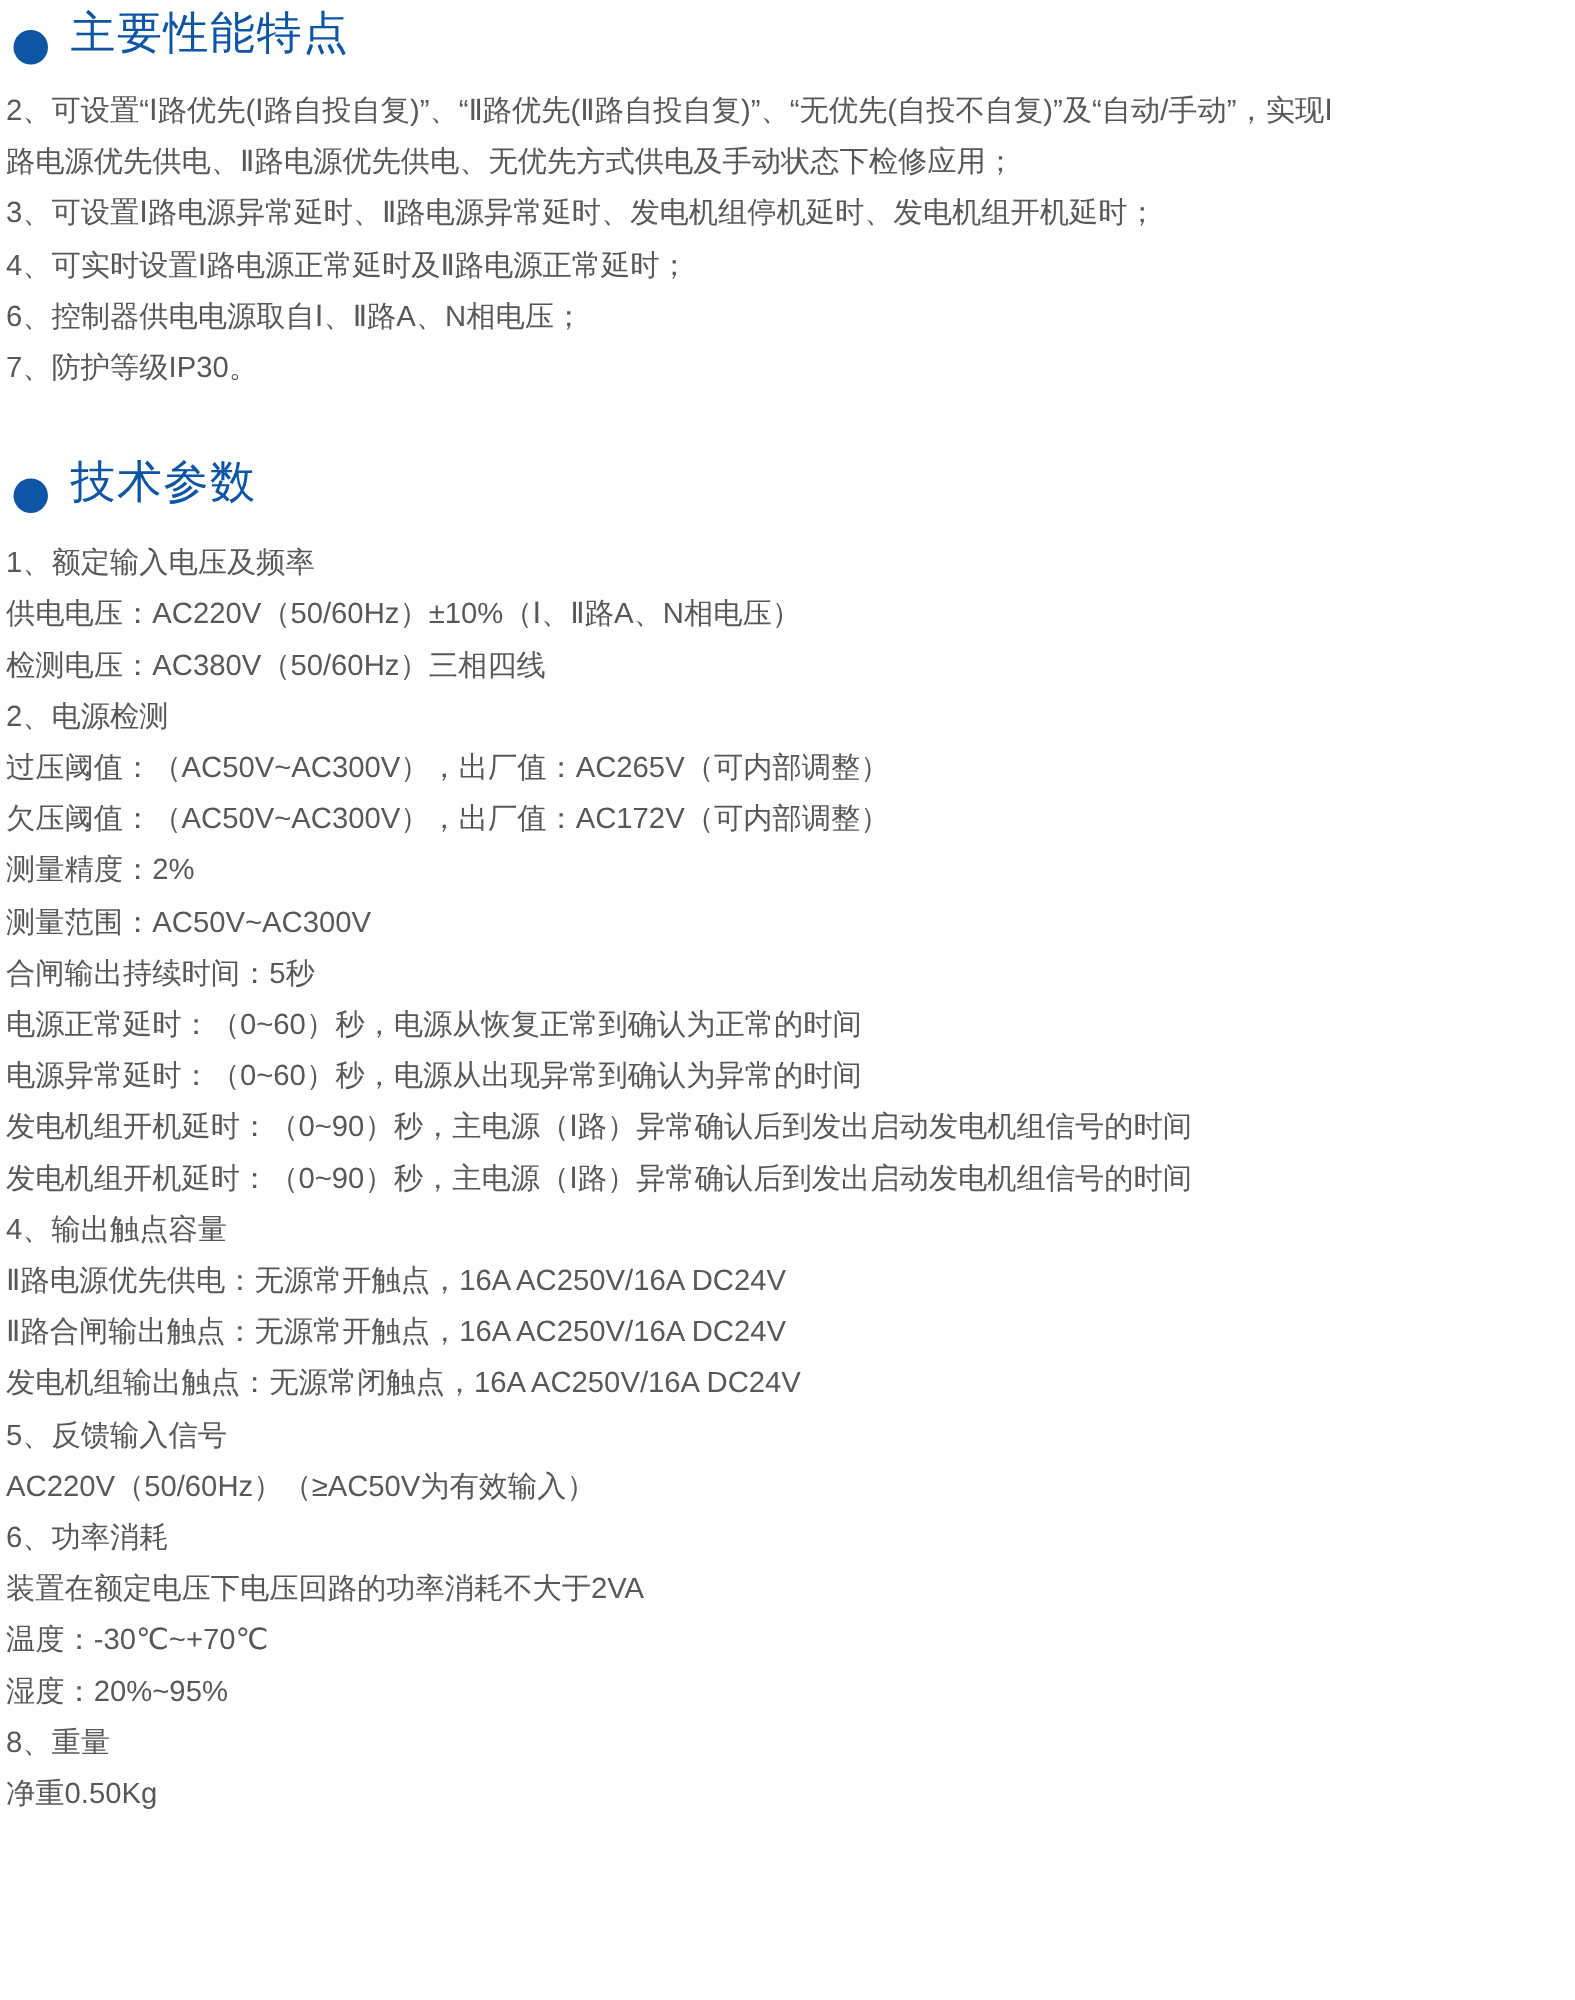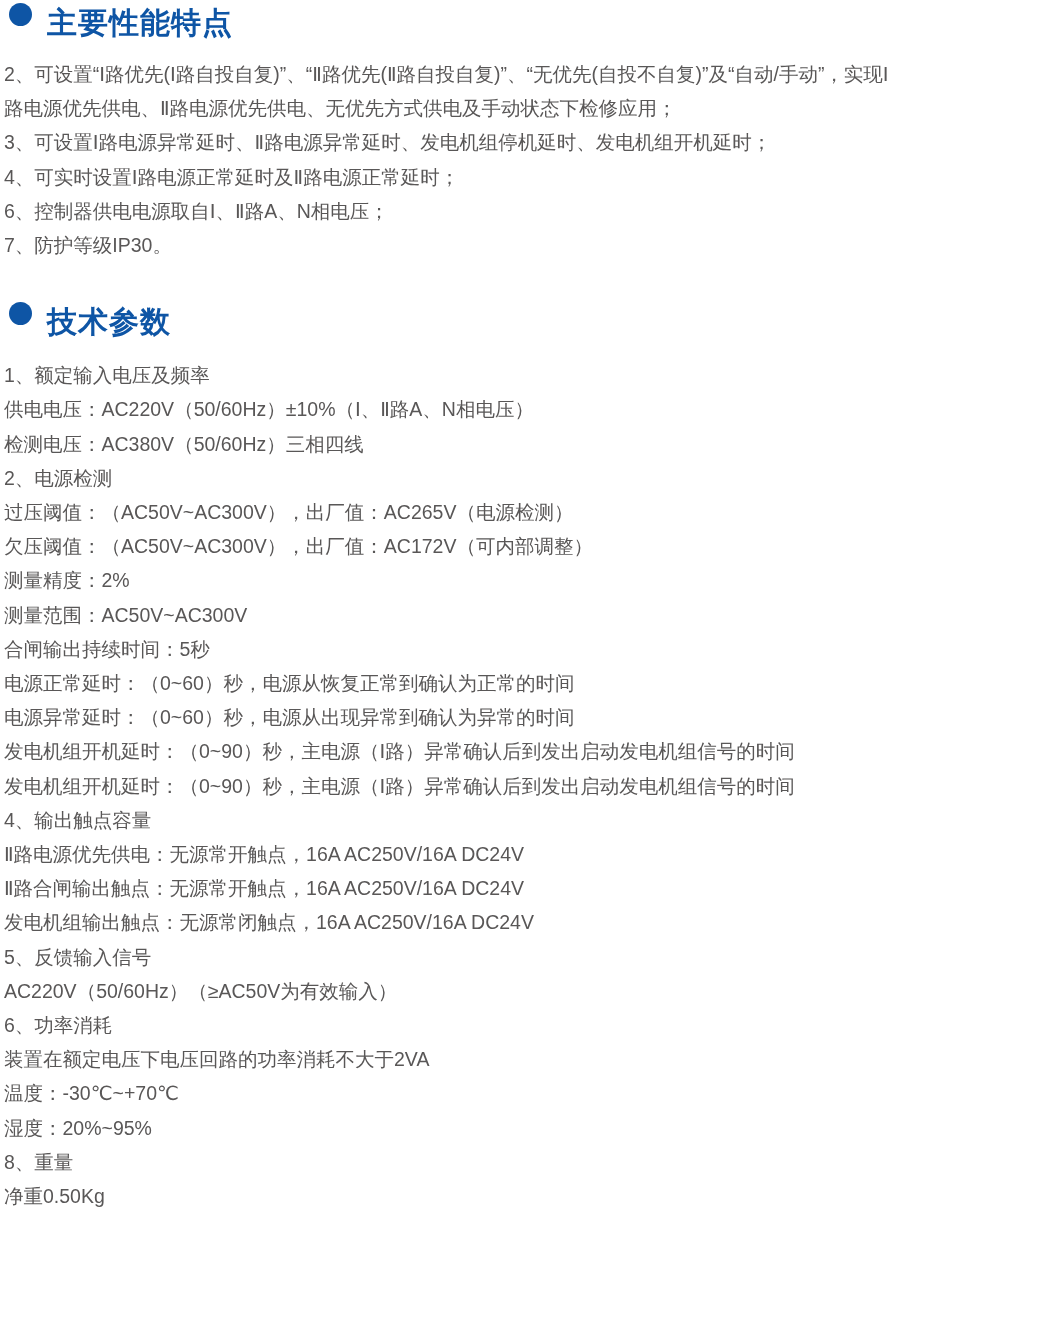--- a/index.html
+++ b/index.html
@@ -12,23 +12,23 @@
   body{
     font-family:"Liberation Sans","DejaVu Sans",sans-serif;
     width:1050px;height:1333px;overflow:hidden;
   }
   .page{
     width:1050px;height:1333px;
     padding:3px 0 0 4px;
     background:var(--bg);
   }
   .sec-head{
-    display:flex;align-items:flex-start;gap:15px;
+    display:flex;align-items:flex-end;gap:15px;
     height:40px;
-    font-size:30px;font-weight:bold;
+    font-size:30px;font-weight:normal;
     color:var(--accent);
     letter-spacing:1px;
   }
   .dot{
     width:23px;height:23px;border-radius:50%;
     background:var(--accent);
     margin-left:5px;flex:0 0 auto;
   }
   .lines{margin-top:14px;}
   .line{
@@ -66,21 +66,21 @@
     <h2 class="sec-head">
       <span class="dot"></span>
       <span>技术参数</span>
     </h2>
     <div class="lines">
 
     <div class="line">1、额定输入电压及频率</div>
         <div class="line">供电电压：AC220V（50/60Hz）±10%（Ⅰ、Ⅱ路A、N相电压）</div>
         <div class="line">检测电压：AC380V（50/60Hz）三相四线</div>
         <div class="line">2、电源检测</div>
-        <div class="line">过压阈值：（AC50V~AC300V），出厂值：AC265V（电源检测）</div>
+        <div class="line">过压阈值：（AC50V~AC300V），出厂值：AC265V（可内部调整）</div>
         <div class="line">欠压阈值：（AC50V~AC300V），出厂值：AC172V（可内部调整）</div>
         <div class="line">测量精度：2%</div>
         <div class="line">测量范围：AC50V~AC300V</div>
         <div class="line">合闸输出持续时间：5秒</div>
         <div class="line">电源正常延时：（0~60）秒，电源从恢复正常到确认为正常的时间</div>
         <div class="line">电源异常延时：（0~60）秒，电源从出现异常到确认为异常的时间</div>
         <div class="line">发电机组开机延时：（0~90）秒，主电源（Ⅰ路）异常确认后到发出启动发电机组信号的时间</div>
         <div class="line">发电机组开机延时：（0~90）秒，主电源（Ⅰ路）异常确认后到发出启动发电机组信号的时间</div>
         <div class="line">4、输出触点容量</div>
         <div class="line">Ⅱ路电源优先供电：无源常开触点，16A AC250V/16A DC24V</div>

